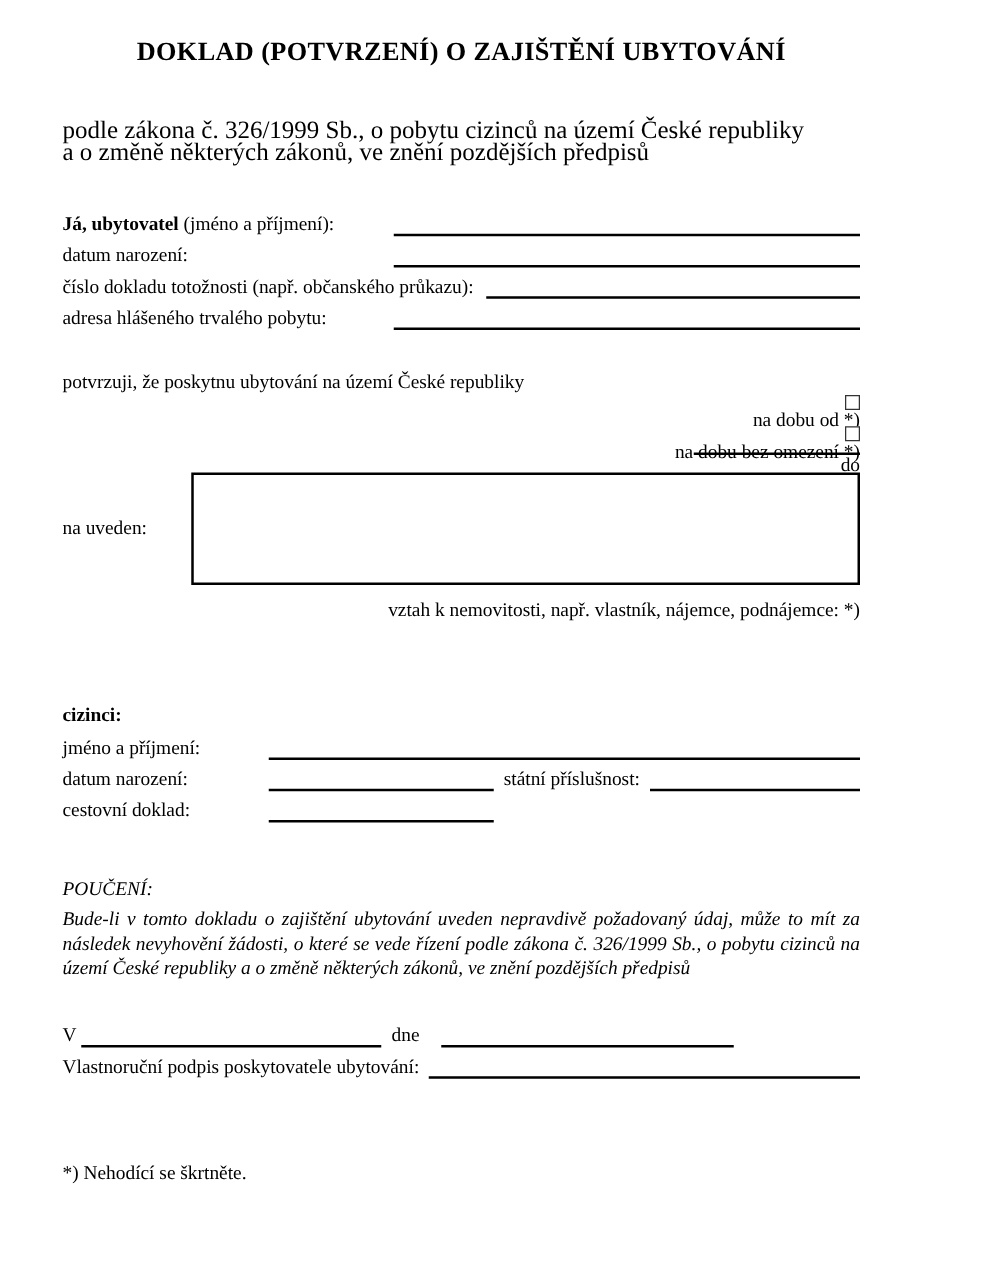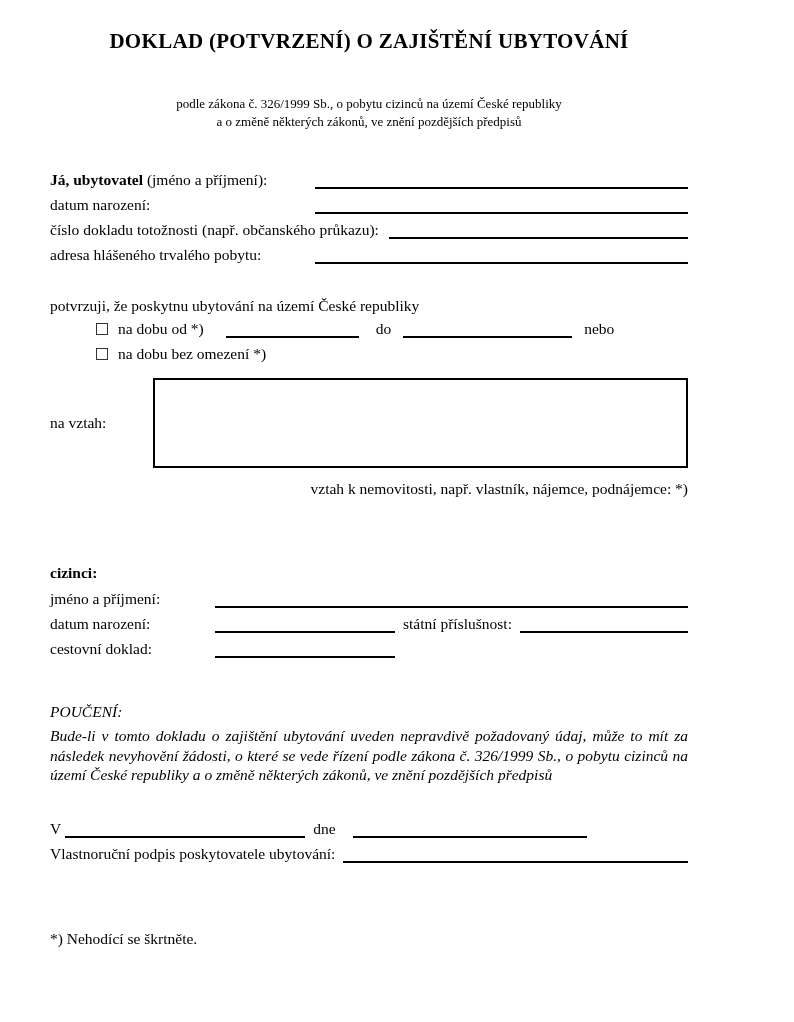--- a/index.html
+++ b/index.html
@@ -16,38 +16,38 @@
     overflow: hidden;
   }
   .title {
     text-align: center;
     font-weight: bold;
     font-size: 21px;
     line-height: 27px;
     letter-spacing: 0.3px;
   }
   .subtitle {
-    text-align: center;
+    text-align: left;
     margin-top: 40px;
     line-height: 18px;
-    font-size: 13px;
+    font-size: 20px;
   }
   .frow { display: flex; align-items: flex-end; height: 25px; }
   .label { white-space: nowrap; }
   .w265 { min-width: 265px; }
   .w165 { min-width: 165px; }
   .line {
     border-bottom: 2px solid #000;
     display: inline-block;
     height: 100%;
     box-sizing: border-box;
   }
   .flex1 { flex: 1 1 auto; }
   .intro { margin-top: 32px; line-height: 20px; }
-  .cbrow { display: flex; align-items: center; height: 25px; margin-left: 46px; }
+  .cbrow { display: flex; align-items: flex-end; height: 25px; margin-left: 101px; flex-direction: column; }
   .checkbox {
     width: 12px; height: 12px;
     border: 1.5px solid #333;
     background: #fff;
     display: inline-block;
     box-sizing: border-box;
     flex: none;
   }
   .cb-label { margin-left: 10px; }
   .addr-row { display: flex; align-items: center; margin-top: 12px; }
@@ -123,21 +123,21 @@
     <span class="line w169 ml12" style="height:18px;"></span>
     <span class="ml12">nebo</span>
   </div>
 
   <div class="cbrow">
     <span class="checkbox"></span>
     <span class="cb-label">na dobu bez omezení *)</span>
   </div>
 
   <div class="addr-row">
-    <span class="addr-label">na vztah:</span>
+    <span class="addr-label">na uveden:</span>
     <div class="addr-box"></div>
   </div>
 
   <div class="frow vztah-row">
     <span class="label">vztah k nemovitosti, např. vlastník, nájemce, podnájemce: *)</span>
     <span class="line flex1 ml8"></span>
   </div>
 
   <div class="section-heading">cizinci:</div>
 

